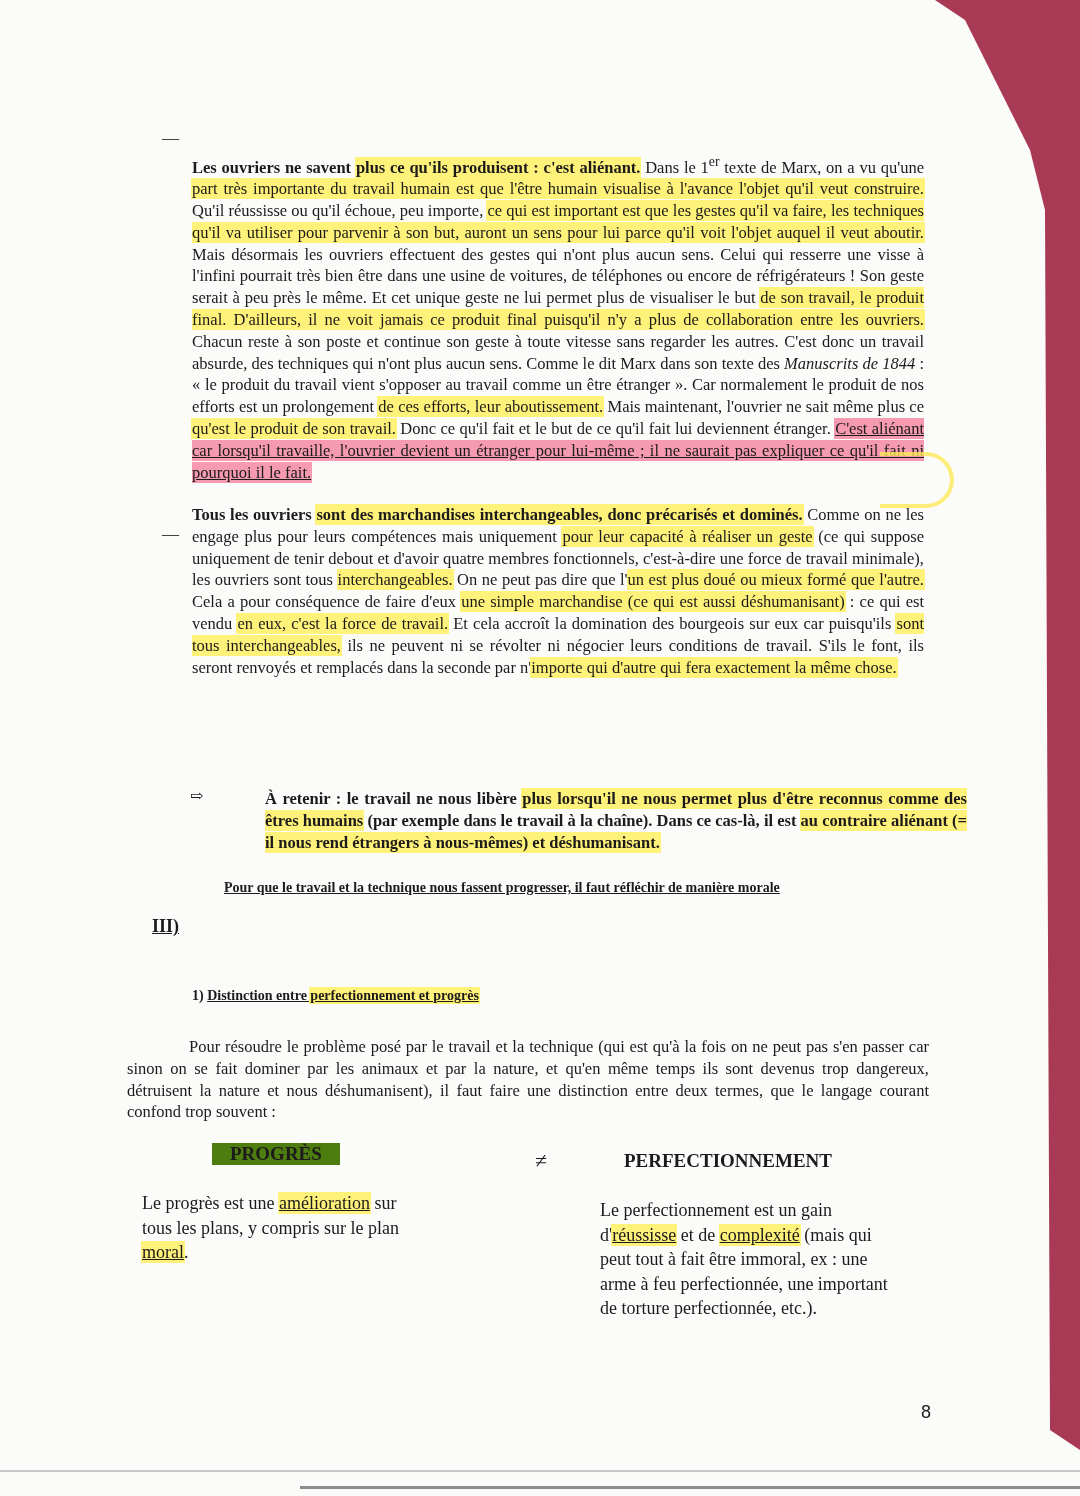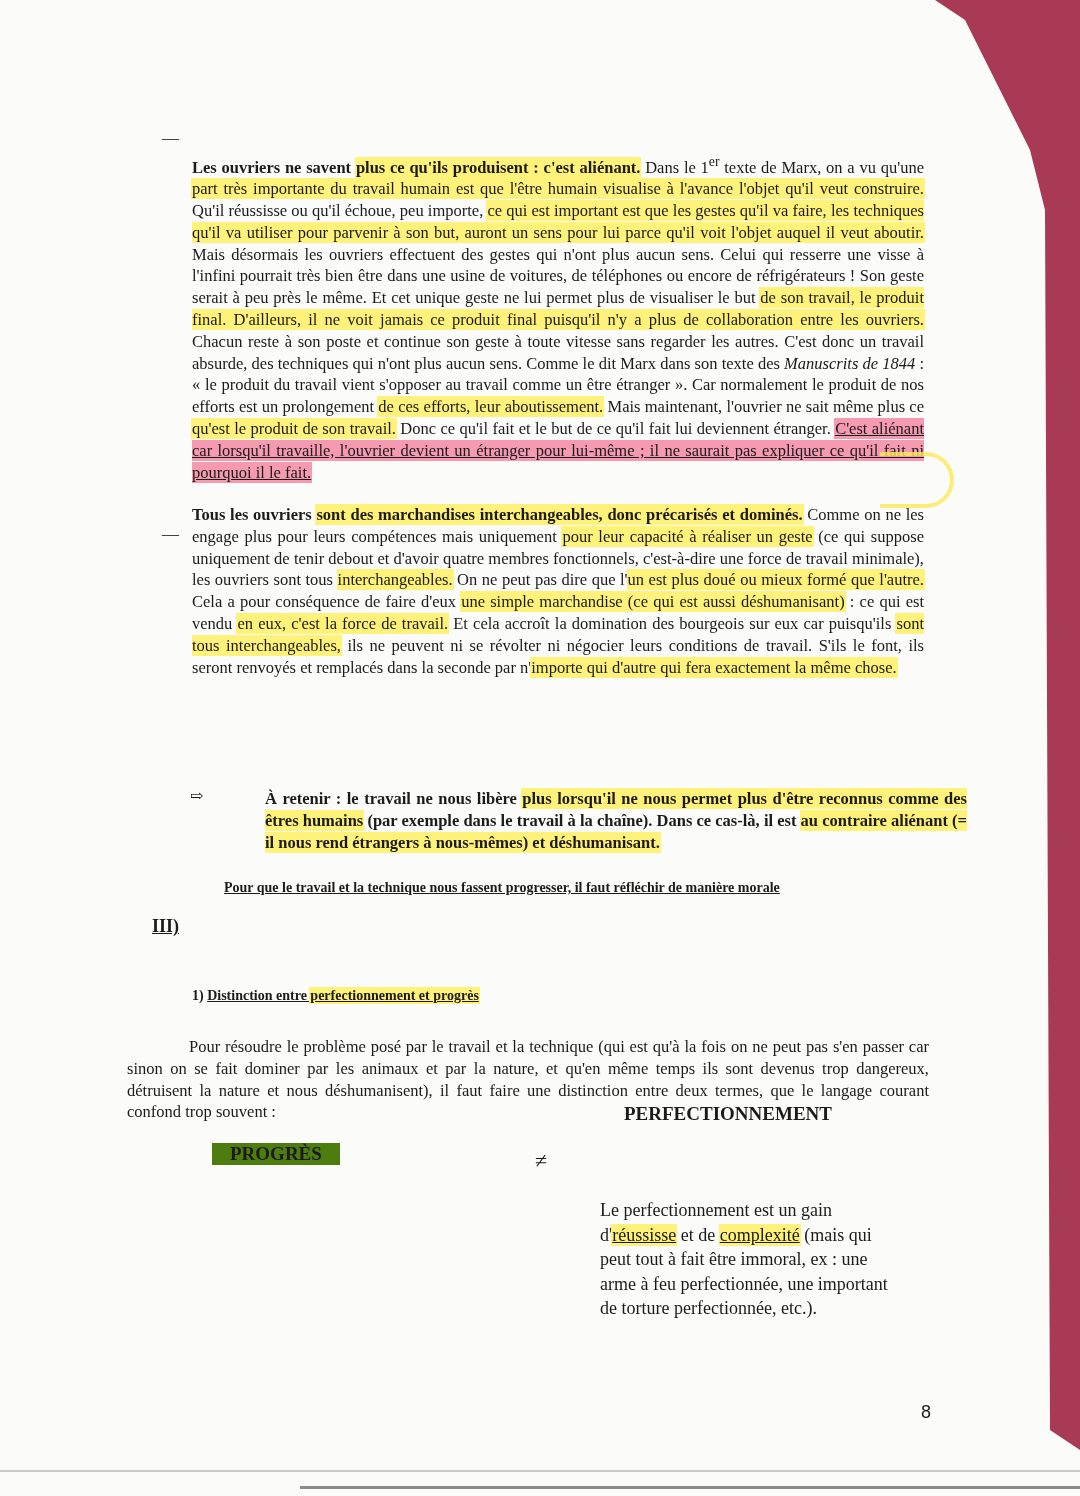--- a/index.html
+++ b/index.html
@@ -63,22 +63,25 @@
 
   <div class="subtitle">
     <span>1)</span>
     <span class="u">Distinction entre </span><span class="u hl">perfectionnement et progrès</span>
   </div>
 
   <div class="block" style="left:127px;top:1036px;width:802px;text-indent:62px;">Pour résoudre le problème posé par le travail et la technique (qui est qu'à la fois on ne peut pas s'en passer car sinon on se fait dominer par les animaux et par la nature, et qu'en même temps ils sont devenus trop dangereux, détruisent la nature et nous déshumanisent), il faut faire une distinction entre deux termes, que le langage courant confond trop souvent :</div>
 
   <div class="col-head" style="left:212px;top:1143px;padding:0 18px;background:#4d7c0f;">PROGRÈS</div>
   <span class="neq">≠</span>
-  <div class="col-head" style="left:624px;top:1103px;">PERFECTIONNEMENT</div>
+  <div class="col-head" style="left:624px;top:1150px;">PERFECTIONNEMENT</div>
 
+  <div class="col-text" style="left:142px;top:1191px;width:280px;">
+    <span>Le progrès est une </span><span class="u hl">amélioration</span><span> sur tous les plans, y compris sur le plan </span><span class="u hl">moral</span><span>.</span>
+  </div>
 
   <div class="col-text" style="left:600px;top:1198px;width:290px;">
     <span>Le perfectionnement est un gain d'</span><span class="u hl">réussisse</span><span> et de </span><span class="u hl">complexité</span><span> (mais qui peut tout à fait être immoral, ex : une arme à feu perfectionnée, une important de torture perfectionnée, etc.).</span>
   </div>
 
   <div class="page-num">8</div>
 
   <div class="edge-line" style="top:1470px;"></div>
   <div class="edge-line" style="top:1486px;background:#8c8c8c;height:3px;left:300px;width:780px;"></div>
 </div>

